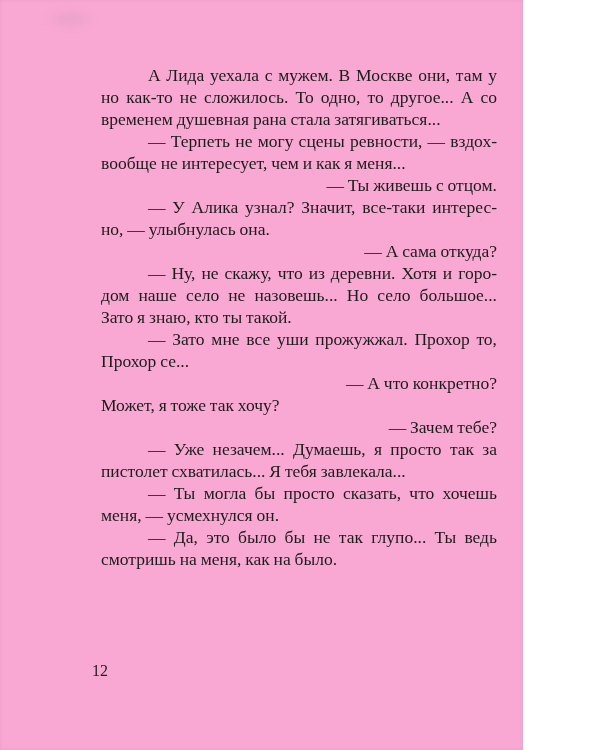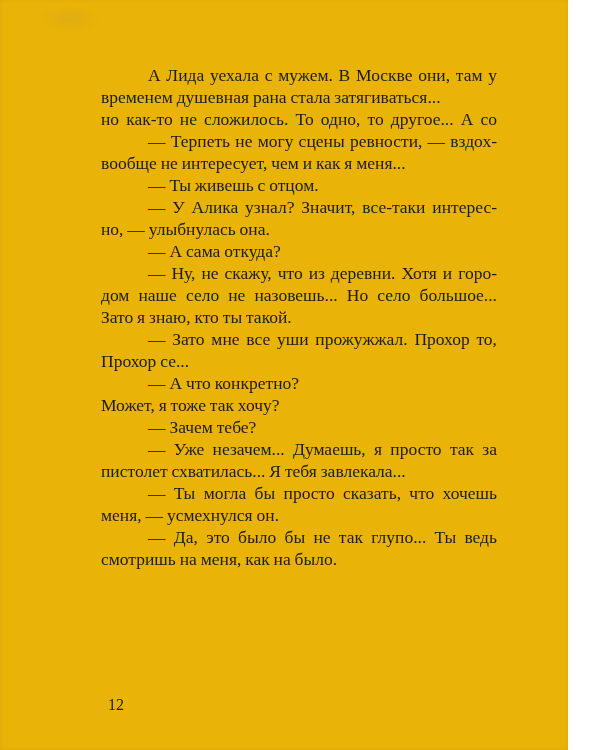--- a/index.html
+++ b/index.html
@@ -2,23 +2,23 @@
 <html><head>
 <meta charset="utf-8">
 <style>
   html, body {
     margin: 0;
     padding: 0;
     background: #ffffff;
   }
   .page {
     position: relative;
-    width: 568px;
+    width: 523px;
     height: 750px;
-    background: #eab308;
+    background: #f9a8d4;
     overflow: hidden;
     box-shadow: inset 0 0 4px rgba(0,0,0,0.07);
     font-family: "Liberation Serif", "DejaVu Serif", serif;
     color: #1c1c1c;
   }
   .scan-smudge {
     position: absolute;
     left: 40px;
     top: 6px;
     width: 60px;
@@ -41,40 +41,40 @@
     height: 22px;
     line-height: 22px;
     text-align: left;
   }
   .line.justify {
     text-align: justify;
     text-align-last: justify;
   }
   .line.indent {
     text-indent: 47px;
+    text-align: right;
   }
   .page-number {
     position: absolute;
     left: 92px;
-    top: 696px;
+    top: 662px;
     font-size: 16px;
     line-height: 18px;
     color: #222222;
-    margin-left: 16px;
   }
 </style>
 </head>
 <body>
 
 <div class="page">
   <div class="scan-smudge"></div>
   <div class="text-block">
       <div class="line indent justify">А Лида уехала с мужем. В Москве они, там у</div>
+      <div class="line justify">но как-то не сложилось. То одно, то другое... А со</div>
       <div class="line">временем душевная рана стала затягиваться...</div>
-      <div class="line justify">но как-то не сложилось. То одно, то другое... А со</div>
       <div class="line indent justify">— Терпеть не могу сцены ревности, — вздох-</div>
       <div class="line">вообще не интересует, чем и как я меня...</div>
       <div class="line indent">— Ты живешь с отцом.</div>
       <div class="line indent justify">— У Алика узнал? Значит, все-таки интерес-</div>
       <div class="line">но, — улыбнулась она.</div>
       <div class="line indent">— А сама откуда?</div>
       <div class="line indent justify">— Ну, не скажу, что из деревни. Хотя и горо-</div>
       <div class="line justify">дом наше село не назовешь... Но село большое...</div>
       <div class="line">Зато я знаю, кто ты такой.</div>
       <div class="line indent justify">— Зато мне все уши прожужжал. Прохор то,</div>

